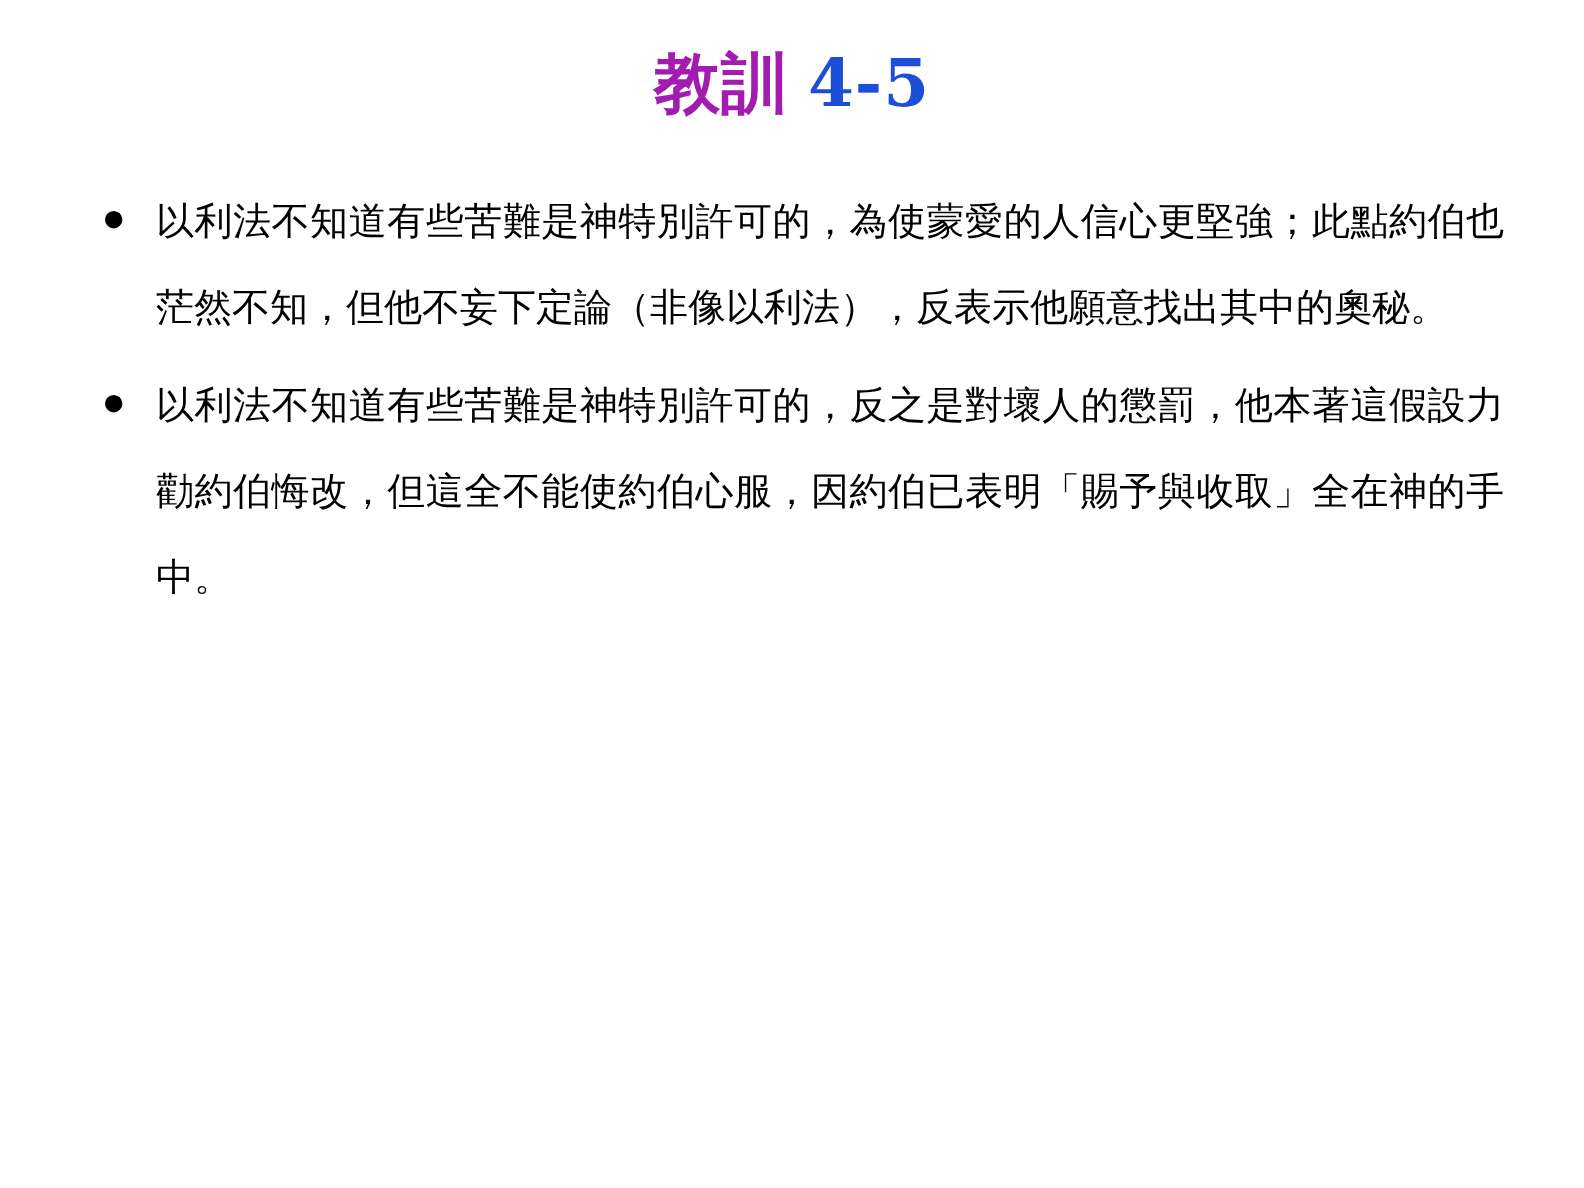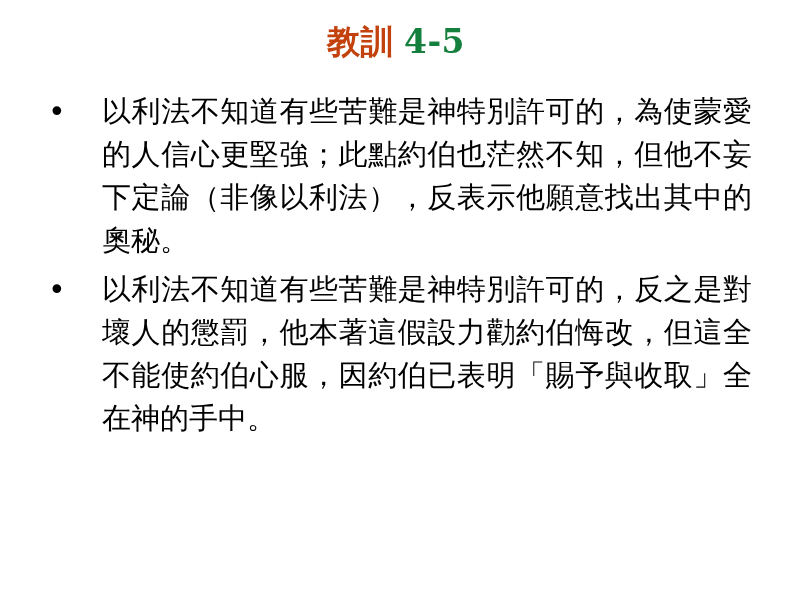--- a/index.html
+++ b/index.html
@@ -24,25 +24,25 @@
     left: 0;
     top: 22px;
     width: 792px;
     text-align: center;
     font-size: 33px;
     font-weight: bold;
     line-height: 1.2;
     letter-spacing: 0.5px;
   }
   .title-cjk {
-    color: #c2410c;
+    color: #a21caf;
     margin-top: 16px;
   }
   .title-num {
-    color: #15803d;
+    color: #1d4ed8;
     margin-left: 10px;
   }
   .body-block {
     position: absolute;
     left: 48px;
     top: 90px;
     width: 704px;
   }
   .bullet-item {
     display: flex;
@@ -53,28 +53,27 @@
     flex: 0 0 auto;
     width: 30px;
     font-size: 30px;
     line-height: 43px;
     color: #000000;
     text-align: left;
     font-family: "DejaVu Sans", "Liberation Sans", sans-serif;
   }
   .bullet-text {
     flex: 1 1 auto;
-    font-size: 29px;
+    font-size: 19px;
     line-height: 43px;
     color: #000000;
     text-align: justify;
     text-justify: inter-ideograph;
     letter-spacing: 0px;
     font-family: "DejaVu Serif", "Liberation Serif", serif;
-    margin-left: 24px;
   }
 </style>
 </head>
 <body>
 
 <div class="slide">
 
   <div class="slide-title">
     <span class="title-cjk">教訓</span><span class="title-num">4-5</span>
   </div>

